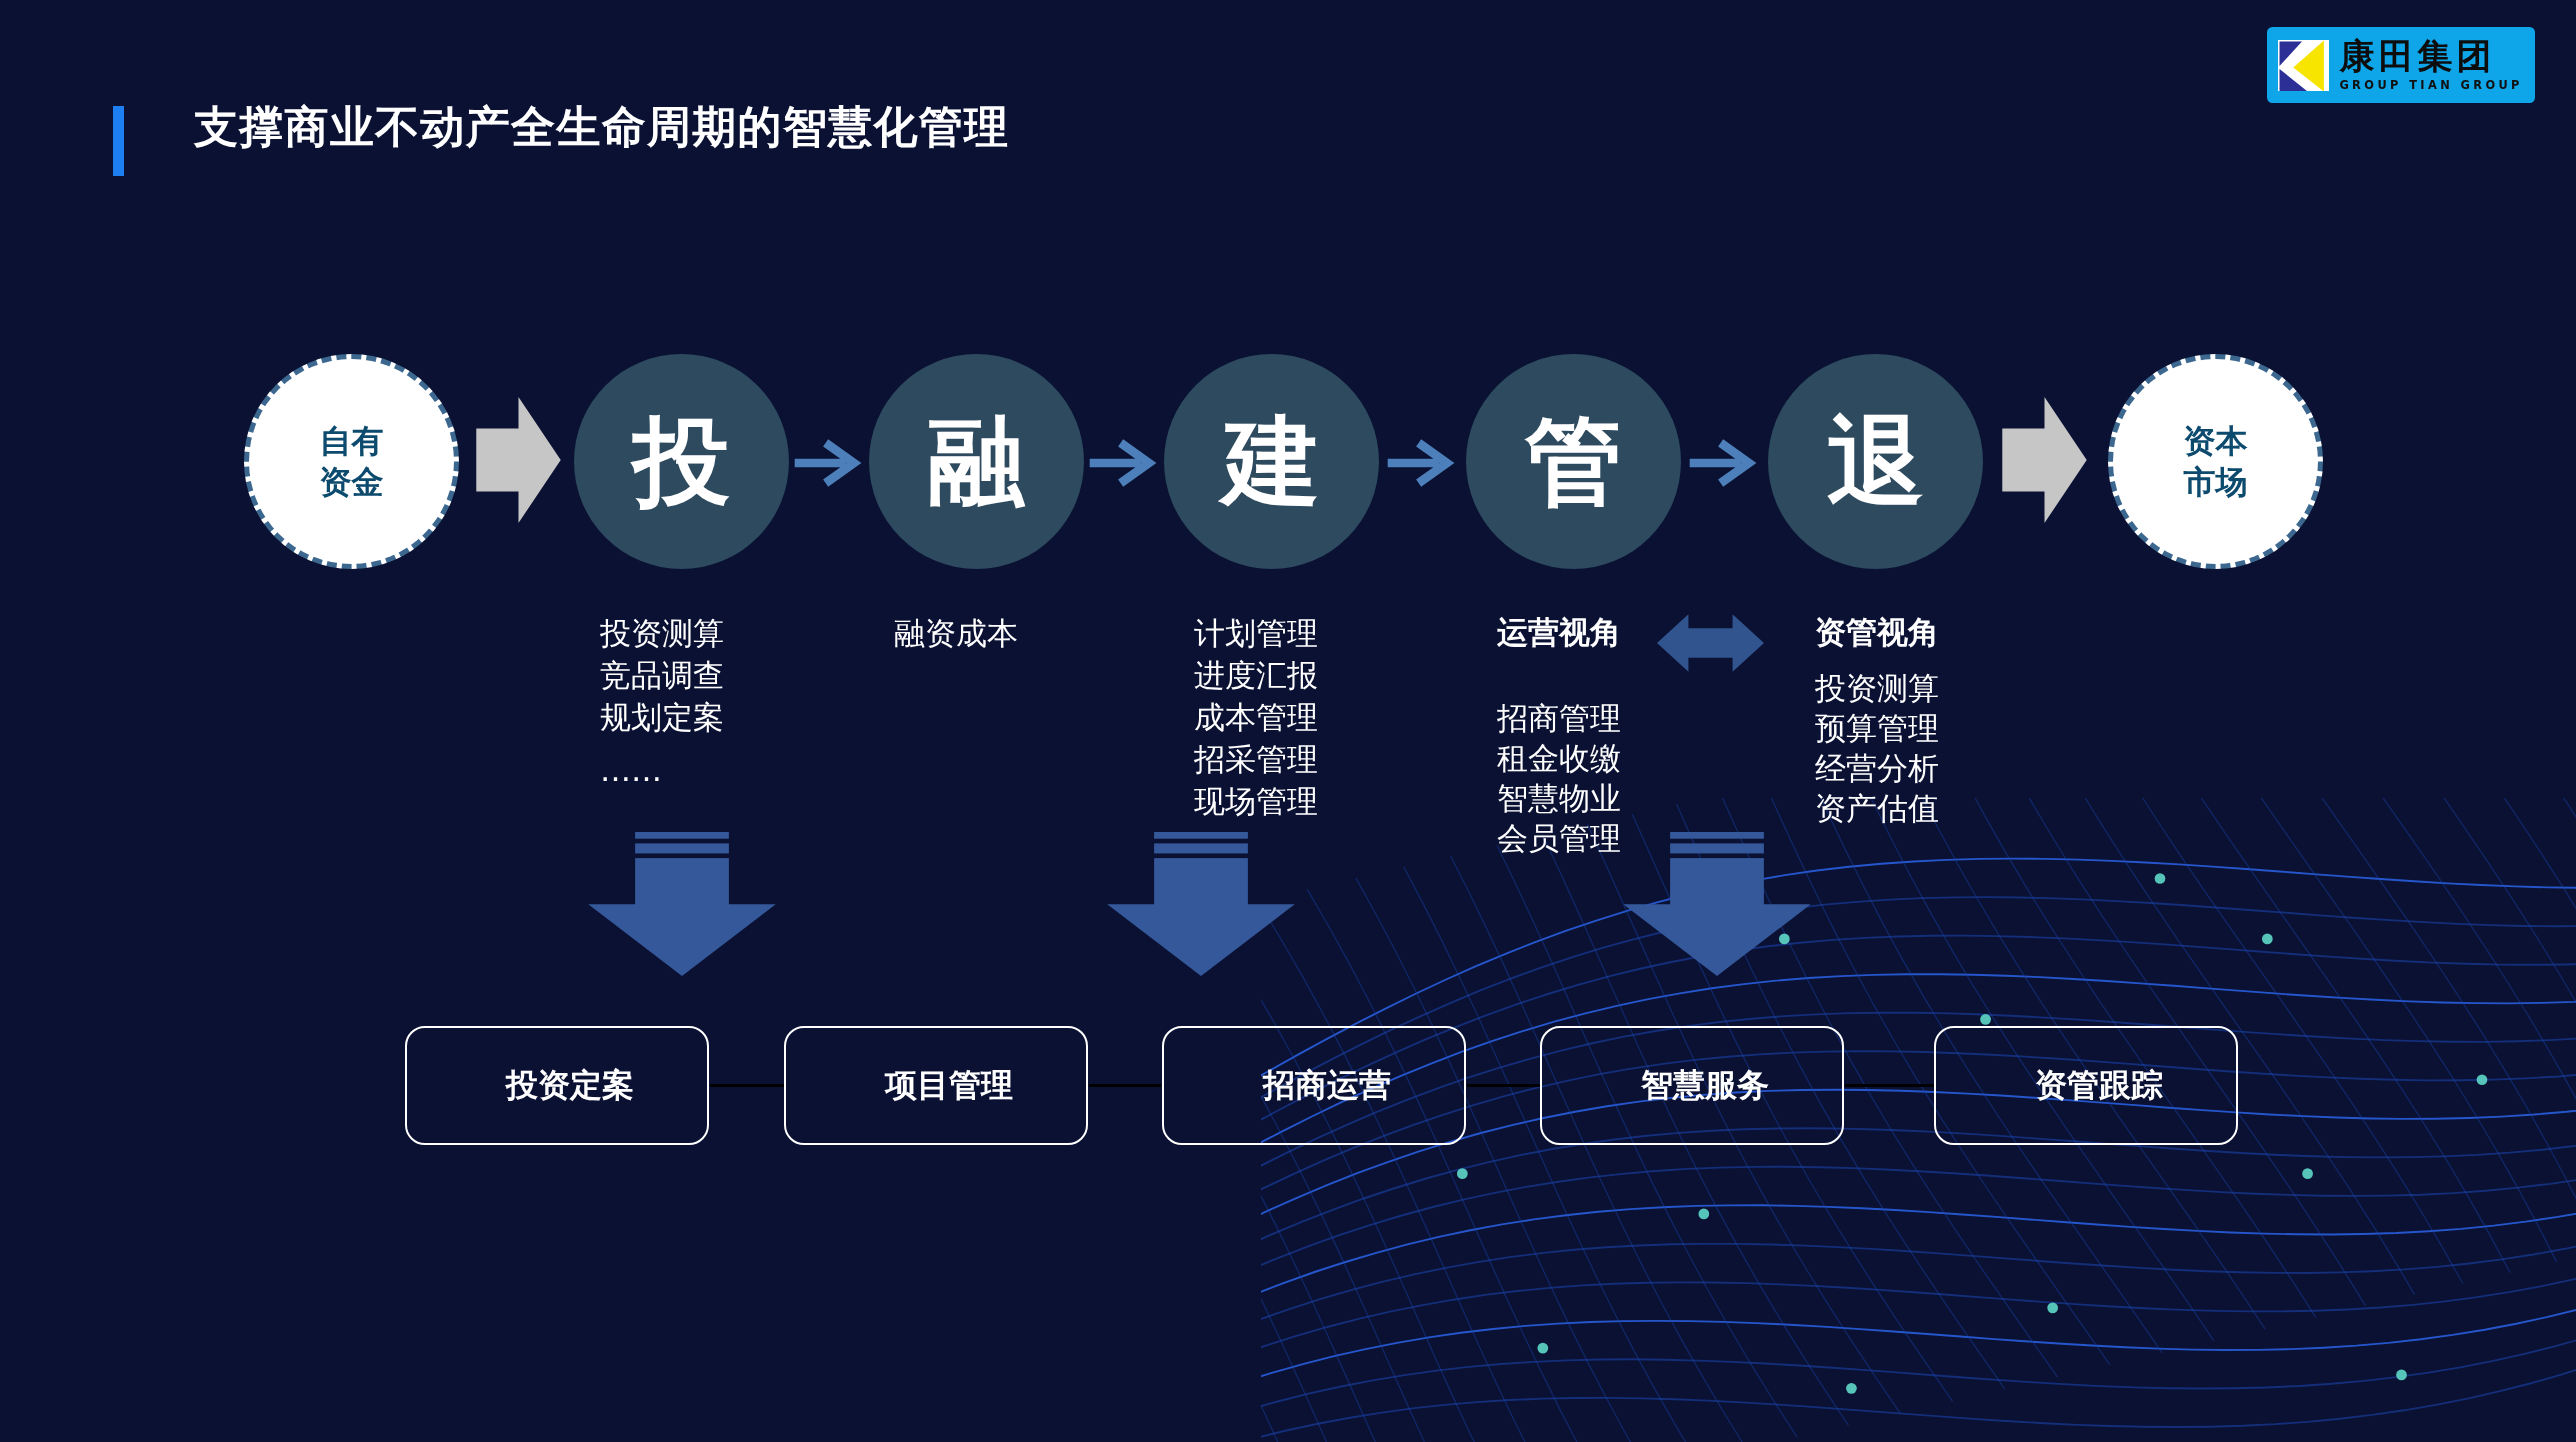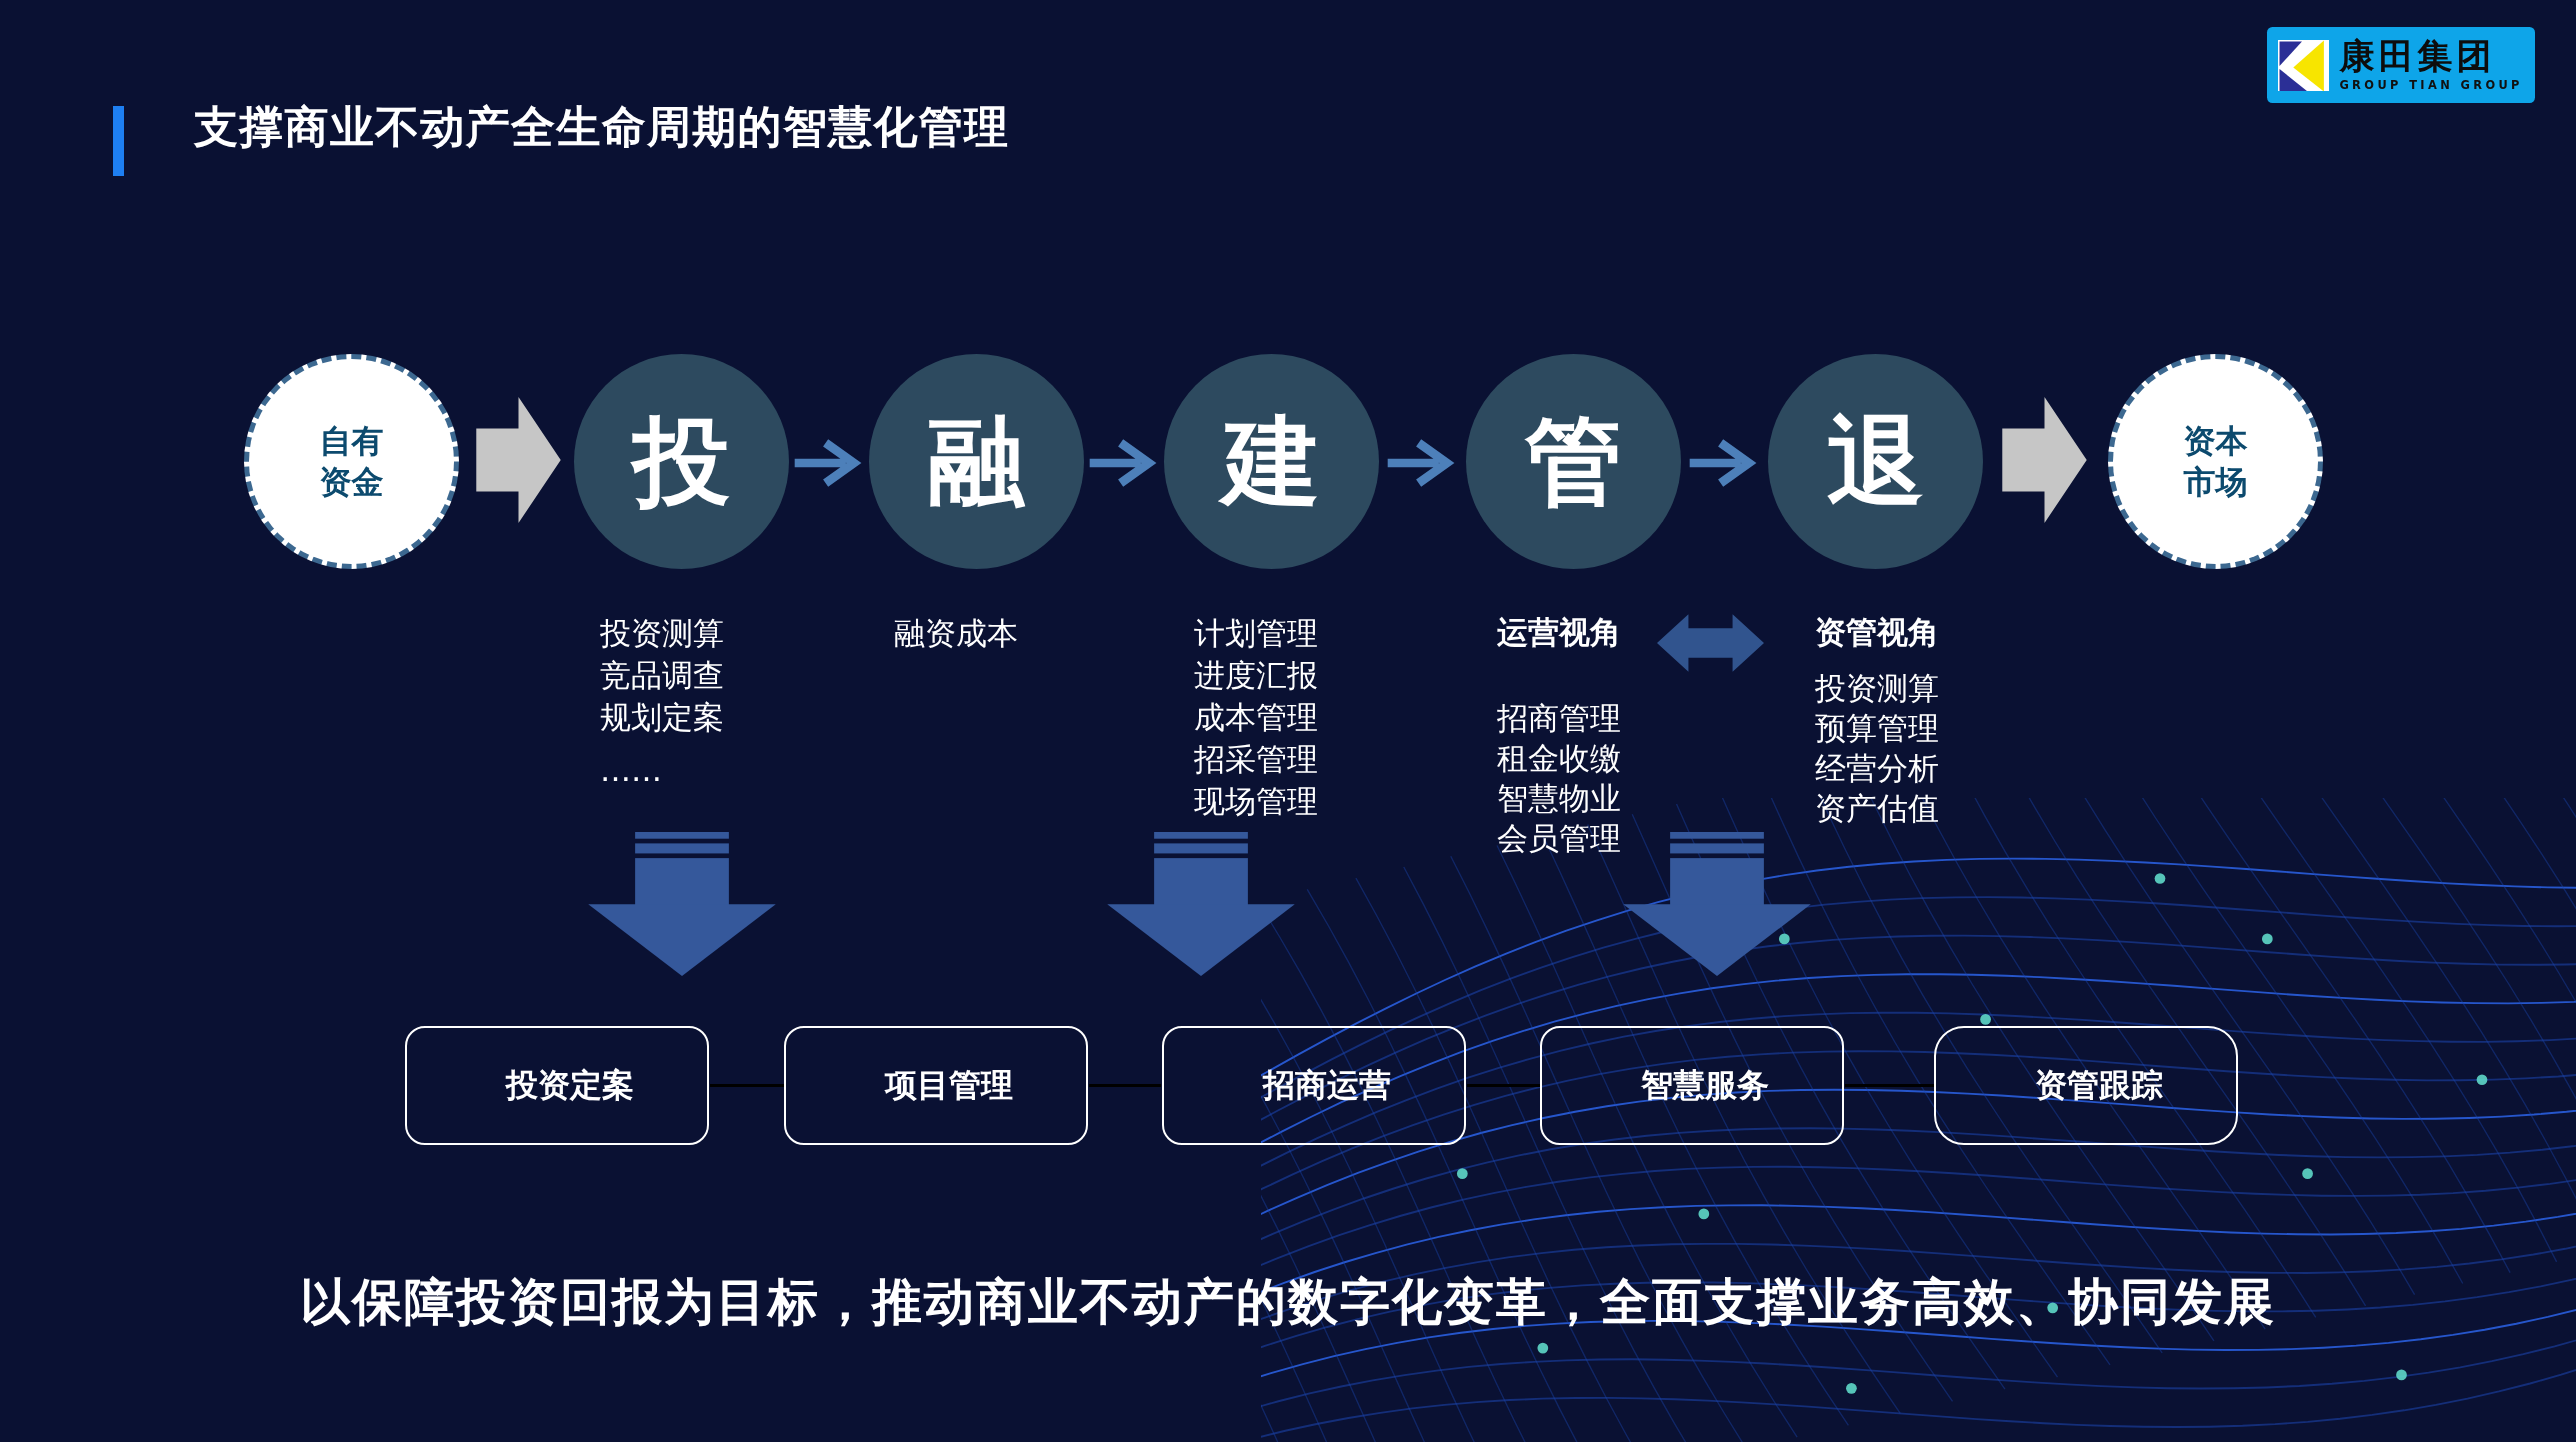--- a/index.html
+++ b/index.html
@@ -255,20 +255,19 @@
   </div>
   <div class="module-connector fg" style="left:1089px;width:72px;"></div>
   <div class="module-box fg" style="left:1162px;">
     <span>招商运营</span>
   </div>
   <div class="module-connector fg" style="left:1467px;width:73px;"></div>
   <div class="module-box fg" style="left:1540px;">
     <span>智慧服务</span>
   </div>
   <div class="module-connector fg" style="left:1845px;width:89px;"></div>
-  <div class="module-box fg" style="left:1934px;border-radius:30px;">
+  <div class="module-box fg" style="left:1934px;">
     <span>资管跟踪</span>
   </div>
 
-  <div class="footer-text">以保障投资回报为目标，推动商业不动产的数字化变革，全面支撑业务高效、协同发展</div>
 
 </div>
 
 
 </body></html>

